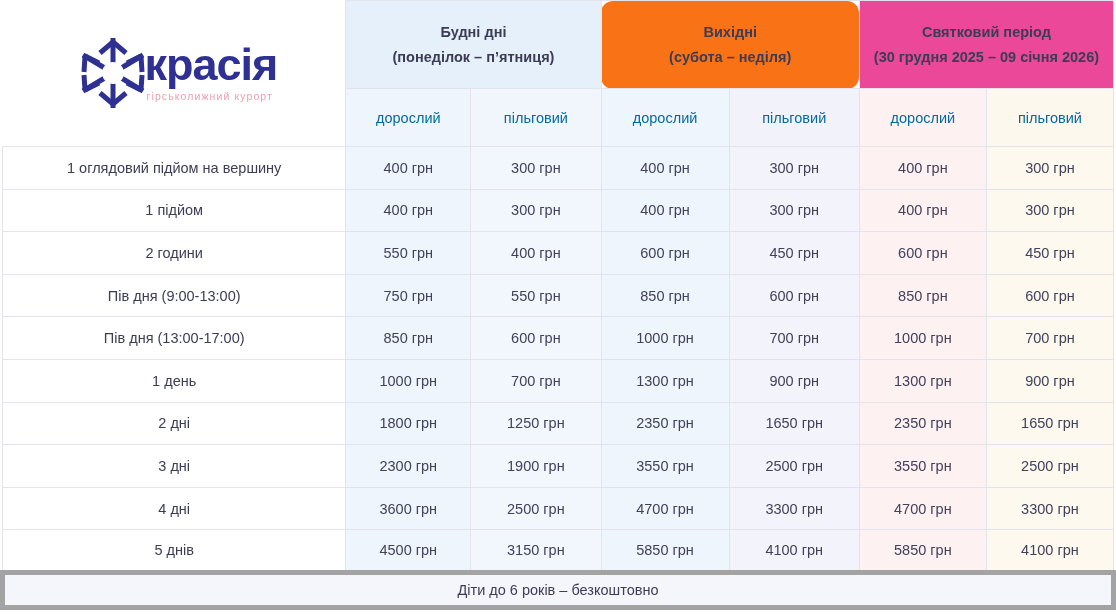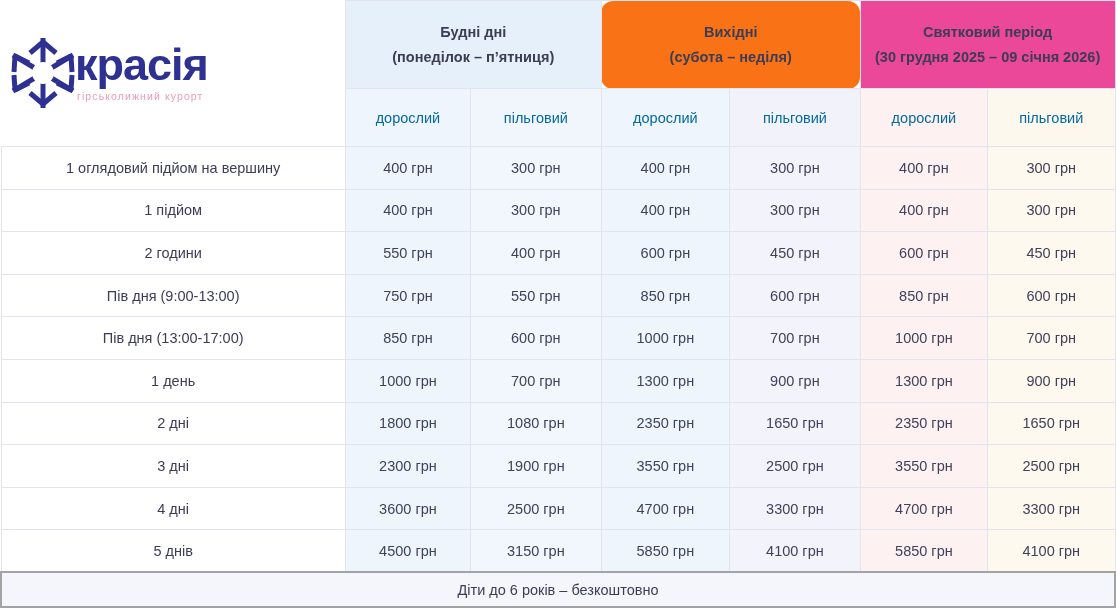--- a/index.html
+++ b/index.html
@@ -49,21 +49,21 @@
     border: none;
     background: #fff;
     height: 146px;
     vertical-align: middle;
     text-align: center;
     padding: 0;
   }
   .logo-wrap {
     display: flex;
     align-items: center;
-    justify-content: flex-start;
+    justify-content: center;
     gap: 2px;
     padding-left: 6px;
   }
   .logo-mark {
     width: 72px;
     height: 78px;
     position: relative;
     flex: none;
   }
   .logo-text-wrap {
@@ -128,21 +128,21 @@
   td.v-we-a { background: #eff5fc; }
   td.v-we-b { background: #f3f3fb; }
   td.v-hd-a { background: #fdf1f2; }
   td.v-hd-b { background: #fdf9ef; }
 
   .footer-row td {
     height: 35px;
     background: #f4f6fc;
     font-size: 14.5px;
     color: #3c3c55;
-    border: 2px solid #a3a3a3;
+    border: 5px solid #a3a3a3;
   }
 </style>
 </head>
 <body>
 
 <div class="sheet">
   <table class="price">
     <colgroup>
       <col class="c-label">
       <col class="c-col">
@@ -258,21 +258,21 @@
         <td class="v-wd-a">1000 грн</td>
         <td class="v-wd-b">700 грн</td>
         <td class="v-we-a">1300 грн</td>
         <td class="v-we-b">900 грн</td>
         <td class="v-hd-a">1300 грн</td>
         <td class="v-hd-b">900 грн</td>
       </tr>
       <tr>
         <td class="rowlabel">2 дні</td>
         <td class="v-wd-a">1800 грн</td>
-        <td class="v-wd-b">1080 грн</td>
+        <td class="v-wd-b">1250 грн</td>
         <td class="v-we-a">2350 грн</td>
         <td class="v-we-b">1650 грн</td>
         <td class="v-hd-a">2350 грн</td>
         <td class="v-hd-b">1650 грн</td>
       </tr>
       <tr>
         <td class="rowlabel">3 дні</td>
         <td class="v-wd-a">2300 грн</td>
         <td class="v-wd-b">1900 грн</td>
         <td class="v-we-a">3550 грн</td>

